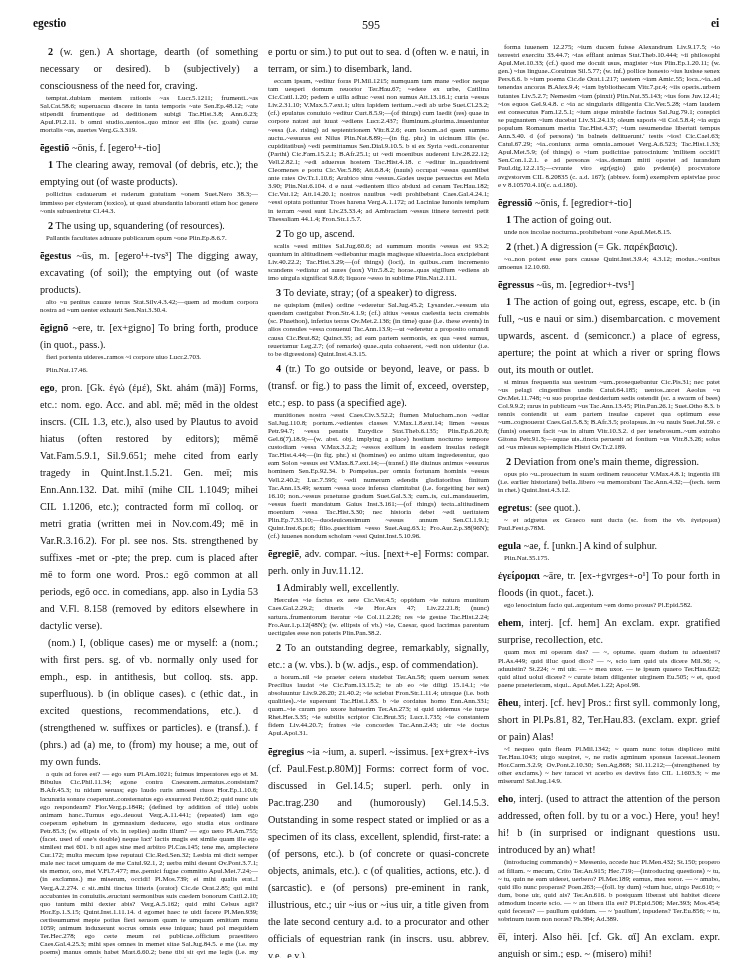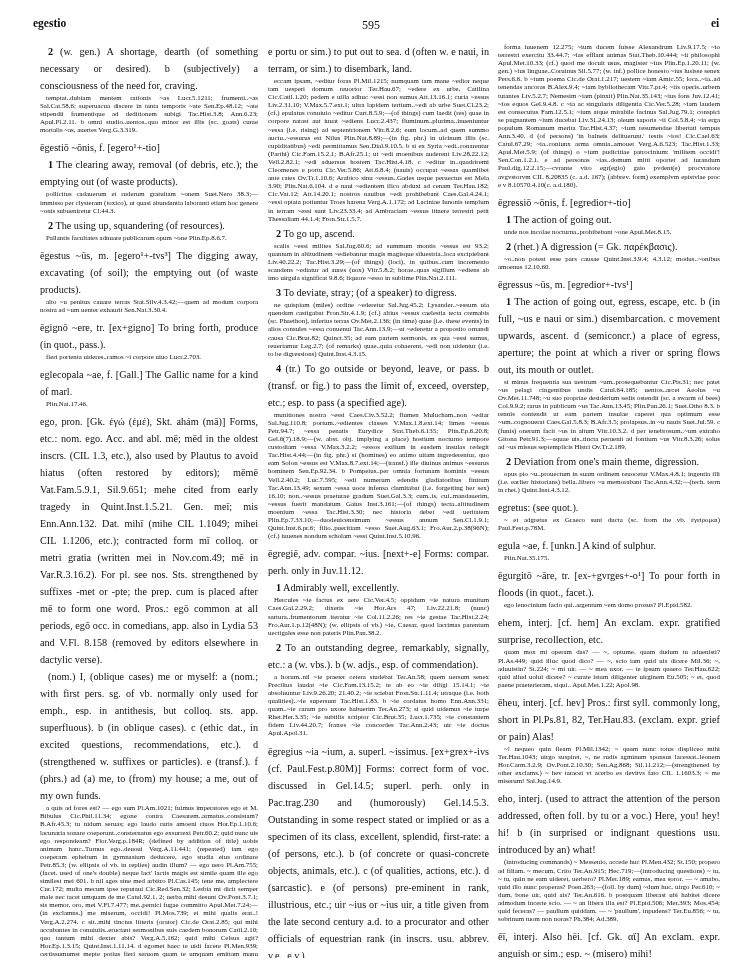--- a/index.html
+++ b/index.html
@@ -16,21 +16,21 @@
   .entry { margin: 0 0 5px 0; }
   .p-main {
     font-family: "Liberation Serif", serif; font-size: 10.2px; line-height: 17px;
     text-align: justify; margin: 0; hyphens: auto;
   }
   .p-indent { text-indent: 8px; }
   .p-cit {
     font-family: "Liberation Serif", serif; font-size: 6.9px; line-height: 8.1px;
     text-align: justify; margin: 0 0 2px 0; text-indent: 6px;
   }
-  .hw { font-weight: normal; }
+  .hw { font-weight: bold; }
   .sense-num { font-weight: bold; }
 </style>
 </head>
 <body>
 
 <div class="page-header">
   <span class="hdr-left">egestio</span>
   <span class="hdr-center">595</span>
   <span class="hdr-right">ei</span>
 </div>
@@ -49,21 +49,20 @@
     </div>
     <div class="entry">
       <p class="p-main"><span class="hw">ēgestus</span> ~ūs, m. [egero¹+-tvs³] The digging away, excavating (of soil); the emptying out (of waste products).</p>
       <p class="p-cit">alto ~u penitus cauare terras Stat.Silv.4.3.42;—quem ad modum corpora nostra ad ~um uenter exhaurit Sen.Nat.3.30.4.</p>
     </div>
     <div class="entry">
       <p class="p-main"><span class="hw">ēgignō</span> ~ere, tr. [ex+gigno] To bring forth, produce (in quot., pass.).</p>
       <p class="p-cit">fieri portenta uideres..ramos ~i corpore uiuo Lucr.2.703.</p>
     </div>
     <div class="entry">
-      <p class="p-main"><span class="hw">eglecopala</span> ~ae, f. [Gall.] The Gallic name for a kind of marl.</p>
       <p class="p-cit">Plin.Nat.17.46.</p>
     </div>
     <div class="entry">
       <p class="p-main"><span class="hw">ego</span>, pron. [Gk. ἐγώ (ἐμέ), Skt. ahám (mā)] Forms, etc.: nom. ego. Acc. and abl. mē; mēd in the oldest inscrs. (CIL 1.3, etc.), also used by Plautus to avoid hiatus (often restored by editors); mēmē Vat.Fam.5.9.1, Sil.9.651; mehe cited from early tragedy in Quint.Inst.1.5.21. Gen. meī; mis Enn.Ann.132. Dat. mihī (mihe CIL 1.1049; mihei CIL 1.1206, etc.); contracted form mī colloq. or metri gratia (written mei in Nov.com.49; mē in Var.R.3.16.2). For pl. see nos. Sts. strengthened by suffixes -met or -pte; the prep. cum is placed after mē to form one word. Pros.: egō common at all periods, egŏ occ. in comedians, app. also in Lydia 53 and V.Fl. 8.158 (removed by editors elsewhere in dactylic verse).</p>
       <p class="p-main p-indent">(nom.) I, (oblique cases) me or myself: a (nom.; with first pers. sg. of vb. normally only used for emph., esp. in antithesis, but colloq. sts. app. superfluous). b (in oblique cases). c (ethic dat., in excited questions, recommendations, etc.). d (strengthened w. suffixes or particles). e (transf.). f (phrs.) ad (a) me, to (from) my house; a me, out of my own funds.</p>
       <p class="p-cit">a quis ad fores est? — ego sum Pl.Am.1021; fuimus imperatores ego et M. Bibulus Cic.Phil.11.34; egone contra Caesarem..armatus..consistam? B.Afr.45.3; tu nidum seruas; ego laudo ruris amoeni riuos Hor.Ep.1.10.6; lacunaria sonare coeperunt..consternatus ego exsurrexi Petr.60.2; quid nunc uis ego respondeam? Flor.Verg.p.184R; (defined by addition of title) uobis animam hanc..Turnus ego..deuoui Verg.A.11.441; (repeated) iam ego coeperam ephebum in gymnasium deducere, ego studia eius ordinare Petr.85.3; (w. ellipsis of vb. in replies) audin illum? — ego uero Pl.Am.755; (facet. used of one's double) neque lact' lactis magis est simile quam ille ego similest mei 601. b nil ages sine med arbitro Pl.Cas.145; tene me, amplectere Cur.172; multa mecum ipse reputaui Cic.Red.Sen.32; Lesbia mi dicit semper male nec tacet umquam de me Catul.92.1, 2; uerba mihi desunt Ov.Pont.3.7.1; sis memor, oro, mei V.Fl.7.477; me..pernici fugae committo Apul.Met.7.24;—(in exclamns.) me miserum, occidi! Pl.Mos.739; ei mihi qualis erat..! Verg.A.2.274. c sit..mihi tinctus litteris (orator) Cic.de Orat.2.85; qui mihi accubantes in conuiuiis..eructant sermonibus suis caedem bonorum Catil.2.10; quo tantum mihi dexter abis? Verg.A.5.162; quid mihi Celsus agit? Hor.Ep.1.3.15; Quint.Inst.1.11.14. d egomet haec te uidi facere Pl.Men.939; certissumumst mepte potius fieri seruom quam te umquam emittam manu 1059; animum induxerunt socrus omnis esse iniquas; haud pol mequidem Ter.Hec.278; ego certe meum rei publicae..officium praestitero Caes.Gal.4.25.3; mihi spes omnes in memet sitae Sal.Jug.84.5. e me (i.e. my poems) manus omnis habet Mart.6.60.2; bene tibi sit qvi me legis (i.e. my name) CIL 11.7767. f eadem..hinc a me huc..transferam Pl.St.647; eamus ad me Ter.Eu.612; Cic.Att.16.10.1;—a me argentum dedi Pl.Trin.182; Cic.Att.5.21.11.</p>
     </div>
     <div class="entry">
       <p class="p-main"><span class="hw">ēgredior</span> ~edī ~essus, intr., tr. [ex-+gradior] Forms: egredier (pres. inf.) Pl.Poen. 742; see also egretvs.</p>
     </div>
@@ -111,21 +110,21 @@
     </div>
     <div class="entry">
       <p class="p-main"><span class="hw">egretus</span>: (see quot.).</p>
       <p class="p-cit">~ et adgretus ex Graeco sunt ducta (sc. from the vb. ἐγείρομαι) Paul.Fest.p.78M.</p>
     </div>
     <div class="entry">
       <p class="p-main"><span class="hw">egula</span> ~ae, f. [unkn.] A kind of sulphur.</p>
       <p class="p-cit">Plin.Nat.35.175.</p>
     </div>
     <div class="entry">
-      <p class="p-main"><span class="hw">ēgurgitō</span> ~āre, tr. [ex-+gvrges+-o¹] To pour forth in floods (in quot., facet.).</p>
+      <p class="p-main"><span class="hw">ἐγείρομαι</span> ~āre, tr. [ex-+gvrges+-o¹] To pour forth in floods (in quot., facet.).</p>
       <p class="p-cit">ego lenocinium facio qui..argentum ~em domo prosus? Pl.Epid.582.</p>
     </div>
     <div class="entry">
       <p class="p-main"><span class="hw">ehem</span>, interj. [cf. hem] An exclam. expr. gratified surprise, recollection, etc.</p>
       <p class="p-cit">quam mox mi operam das? — ~, optume. quam dudum tu aduenisti? Pl.As.449; quid illuc quod dico? — ~, scio iam quid uis dicere Mil.36; ~, aduuistin? St.224; ~ mi uir. — ~ mea uxor. — te ipsum quaero Ter.Hau.622; quid aliud uolui dicere? ~ curate istam diligenter uirginem Eu.505; ~ et, quod paene praeterieram, siqui.. Apul.Met.1.22; Apol.98.</p>
     </div>
     <div class="entry">
       <p class="p-main"><span class="hw">ēheu</span>, interj. [cf. hev] Pros.: first syll. commonly long, short in Pl.Ps.81, 82, Ter.Hau.83. (exclam. expr. grief or pain) Alas!</p>
       <p class="p-cit">~! nequeo quin fleam Pl.Mil.1342; ~ quam nunc totus displiceo mihi Ter.Hau.1043; uirgo suspiret, ~, ne rudis agminum sponsus lacessat..leonem Hor.Carm.3.2.9; Ov.Pont.2.10.30; Sen.Ag.868; Sil.11.212;—(strengthened by other exclams.) ~ hev taracei vt acerbo es devitvs fato CIL 1.1603.3; ~ me miserum! Sal.Jug.14.9.</p>
     </div>

